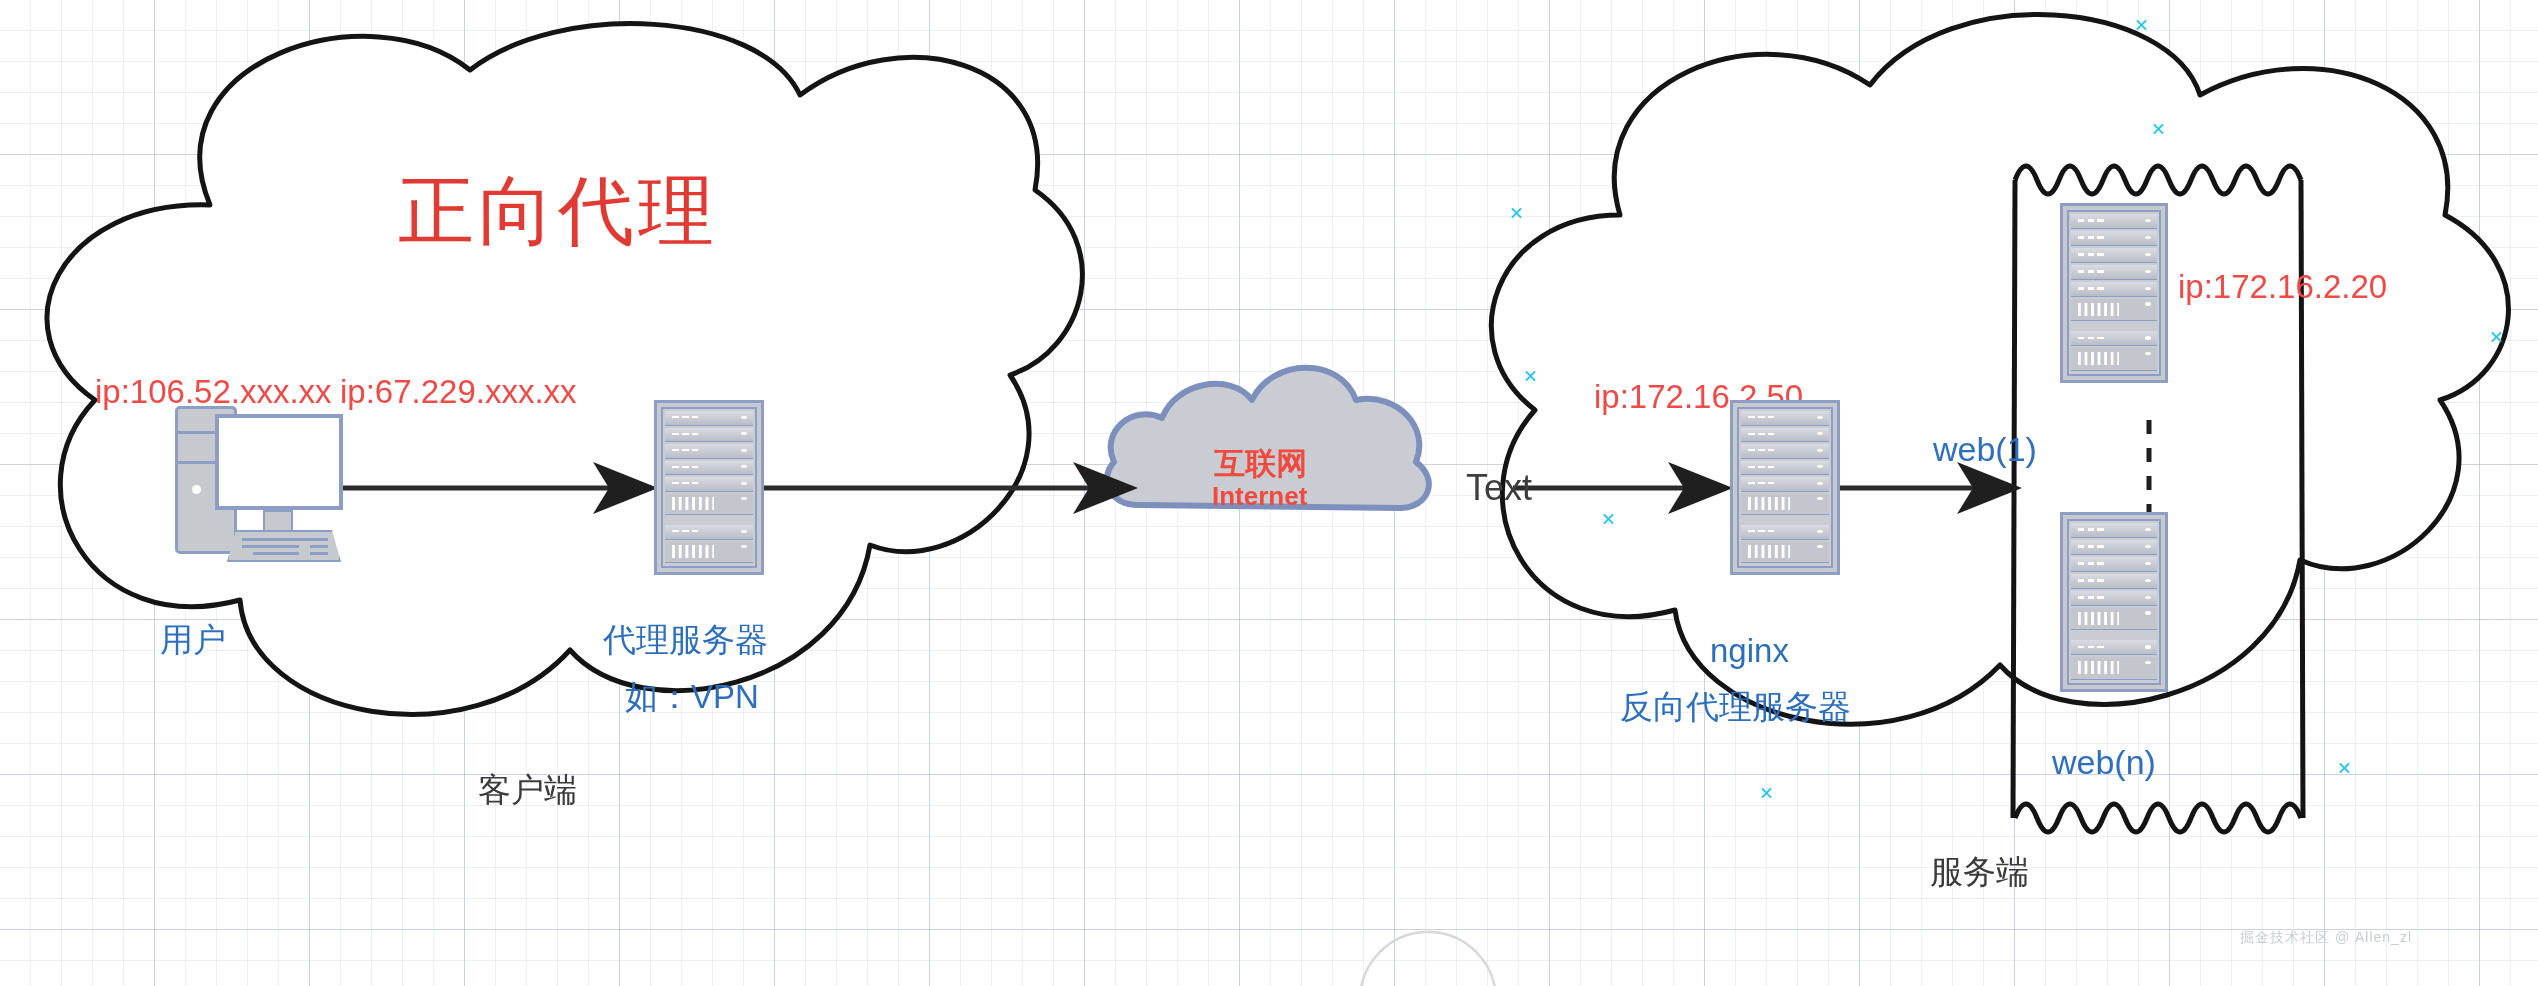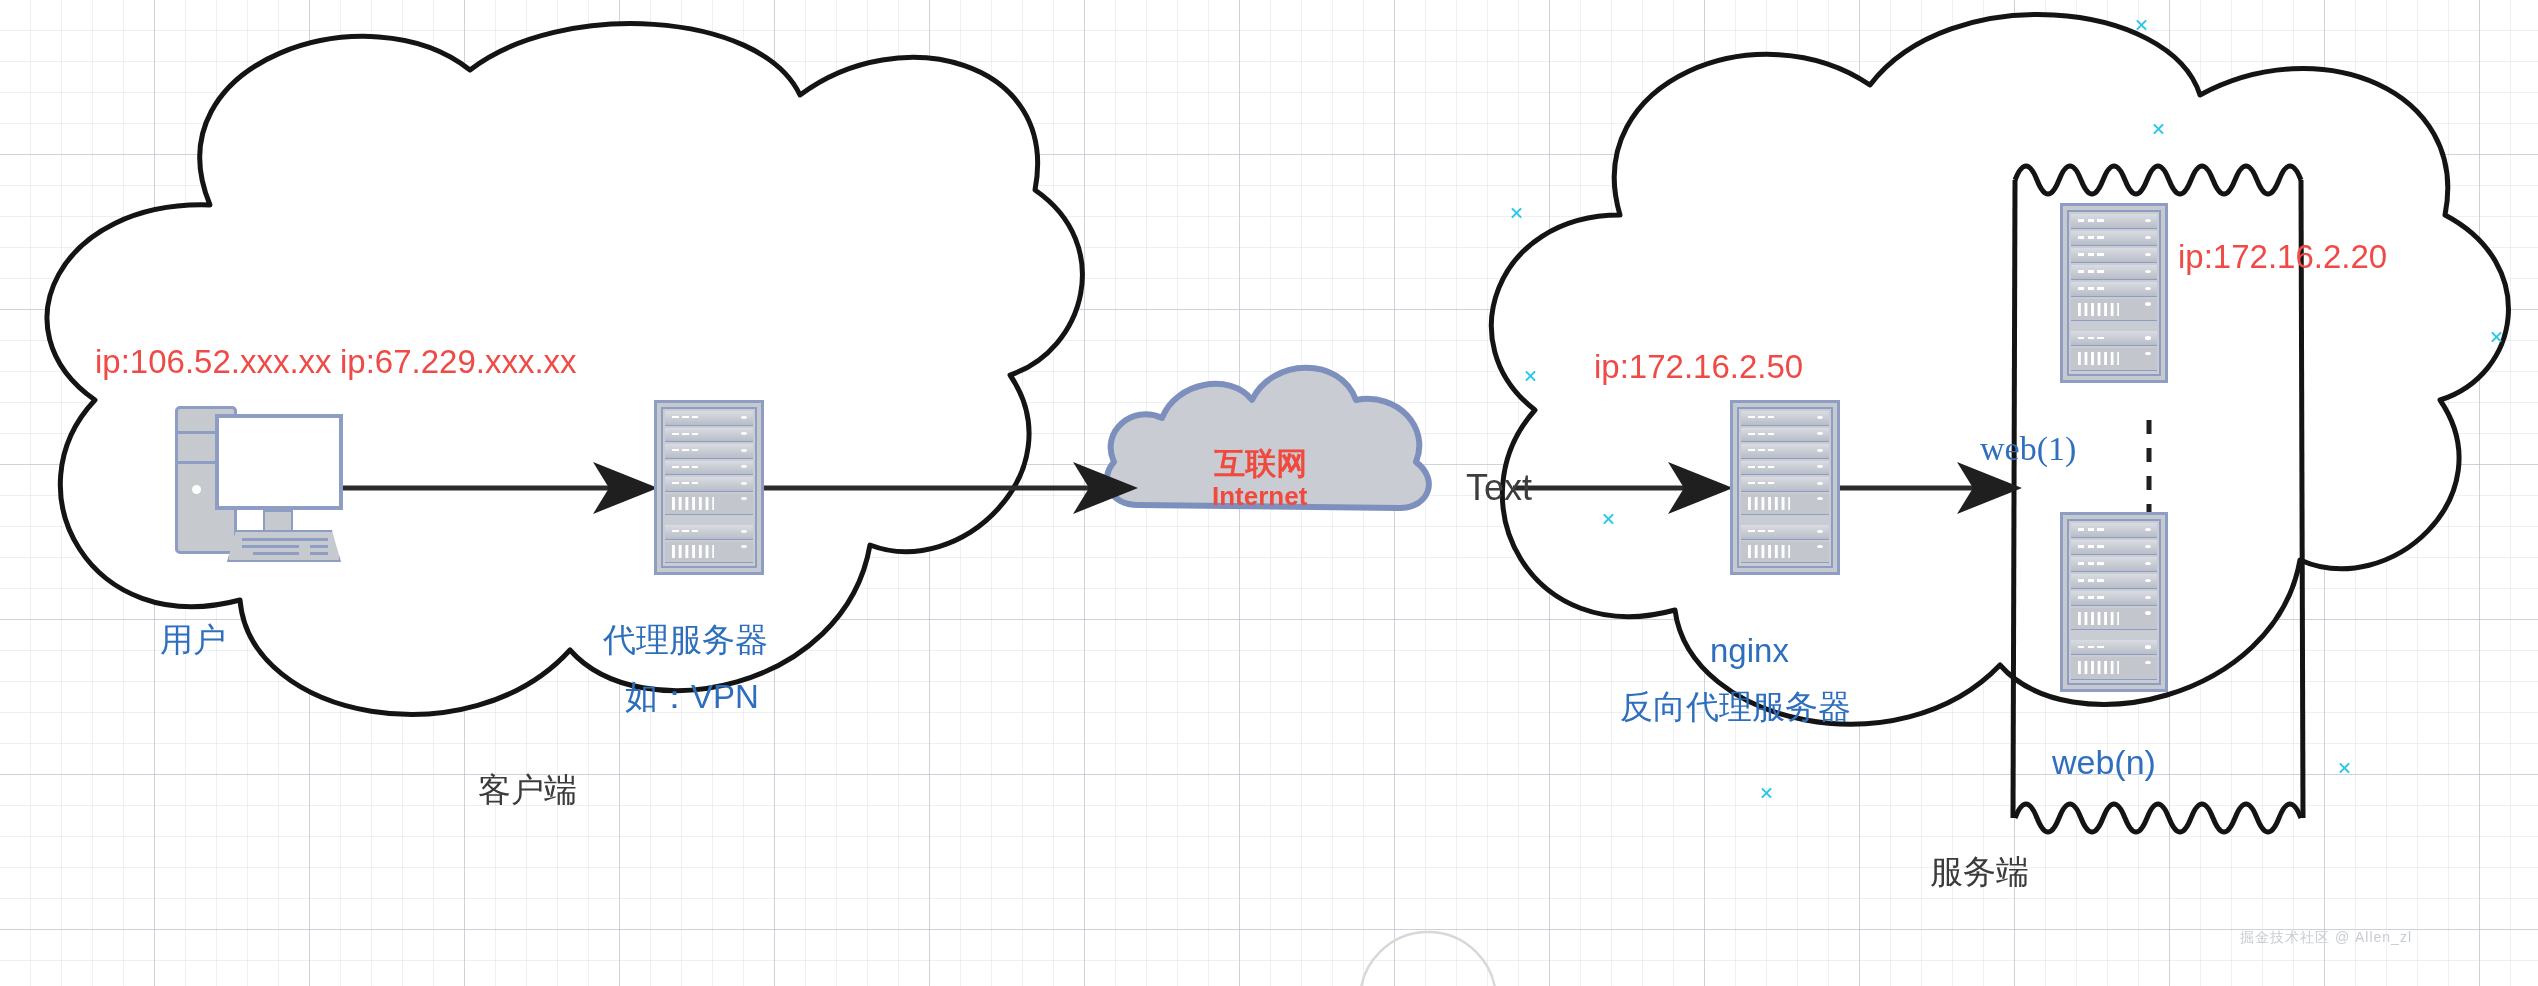--- a/index.html
+++ b/index.html
@@ -32,20 +32,21 @@
   .title-red{
     color:#e03a33;
     font-size:76px;
     letter-spacing:4px;
     font-weight:400;
   }
   .ip-red{
     color:#ef4a46;
     font-size:33px;
     font-weight:400;
+    margin-top:30px;
   }
   .label-blue{
     color:#2e6fbd;
     font-size:33px;
     font-weight:400;
   }
   .label-blue-big{
     color:#2f6fbe;
     font-size:34px;
   }
@@ -224,20 +225,21 @@
 
   <div class="handle" style="left:1524px;top:369px;"></div>
   <div class="handle" style="left:1602px;top:512px;"></div>
   <div class="handle" style="left:1760px;top:786px;"></div>
   <div class="handle" style="left:2338px;top:761px;"></div>
   <div class="handle" style="left:2490px;top:330px;"></div>
   <div class="handle" style="left:2135px;top:18px;"></div>
   <div class="handle" style="left:2152px;top:122px;"></div>
   <div class="handle" style="left:1510px;top:206px;"></div>
 
+  <div class="txt title-red" style="left:398px;top:173px;">正向代理</div>
 
   <div class="txt ip-red" style="left:95px;top:345px;">ip:106.52.xxx.xx</div>
 
   <div class="pc" style="left:175px;top:400px;width:175px;height:165px;">
     <div class="tower">
       <span class="sl" style="top:22px;"></span>
       <span class="sl" style="top:52px;"></span>
       <div class="dot"></div>
     </div>
     <div class="mon"></div>
@@ -307,21 +309,21 @@
         <div class="bay thin"></div>
         <div class="bay thin"></div>
       <div class="bay thin"></div>
         <div class="bay thin"></div>
       <div class="bay fat"></div>
       <div class="bay gap"></div>
       <div class="bay thin"></div>
       <div class="bay fat"></div>
     </div>
   </div>
-  <div class="txt label-blue-big" style="left:1980px;top:432px;font-family:Liberation Serif, serif;">web(1)</div>
+  <div class="txt label-blue-big" style="left:1933px;top:432px;">web(1)</div>
 
   <div class="rack" style="left:2060px;top:512px;width:108px;height:180px;">
     <div class="inner">
       <div class="bay thin"></div>
         <div class="bay thin"></div>
         <div class="bay thin"></div>
       <div class="bay thin"></div>
         <div class="bay thin"></div>
       <div class="bay fat"></div>
       <div class="bay gap"></div>

